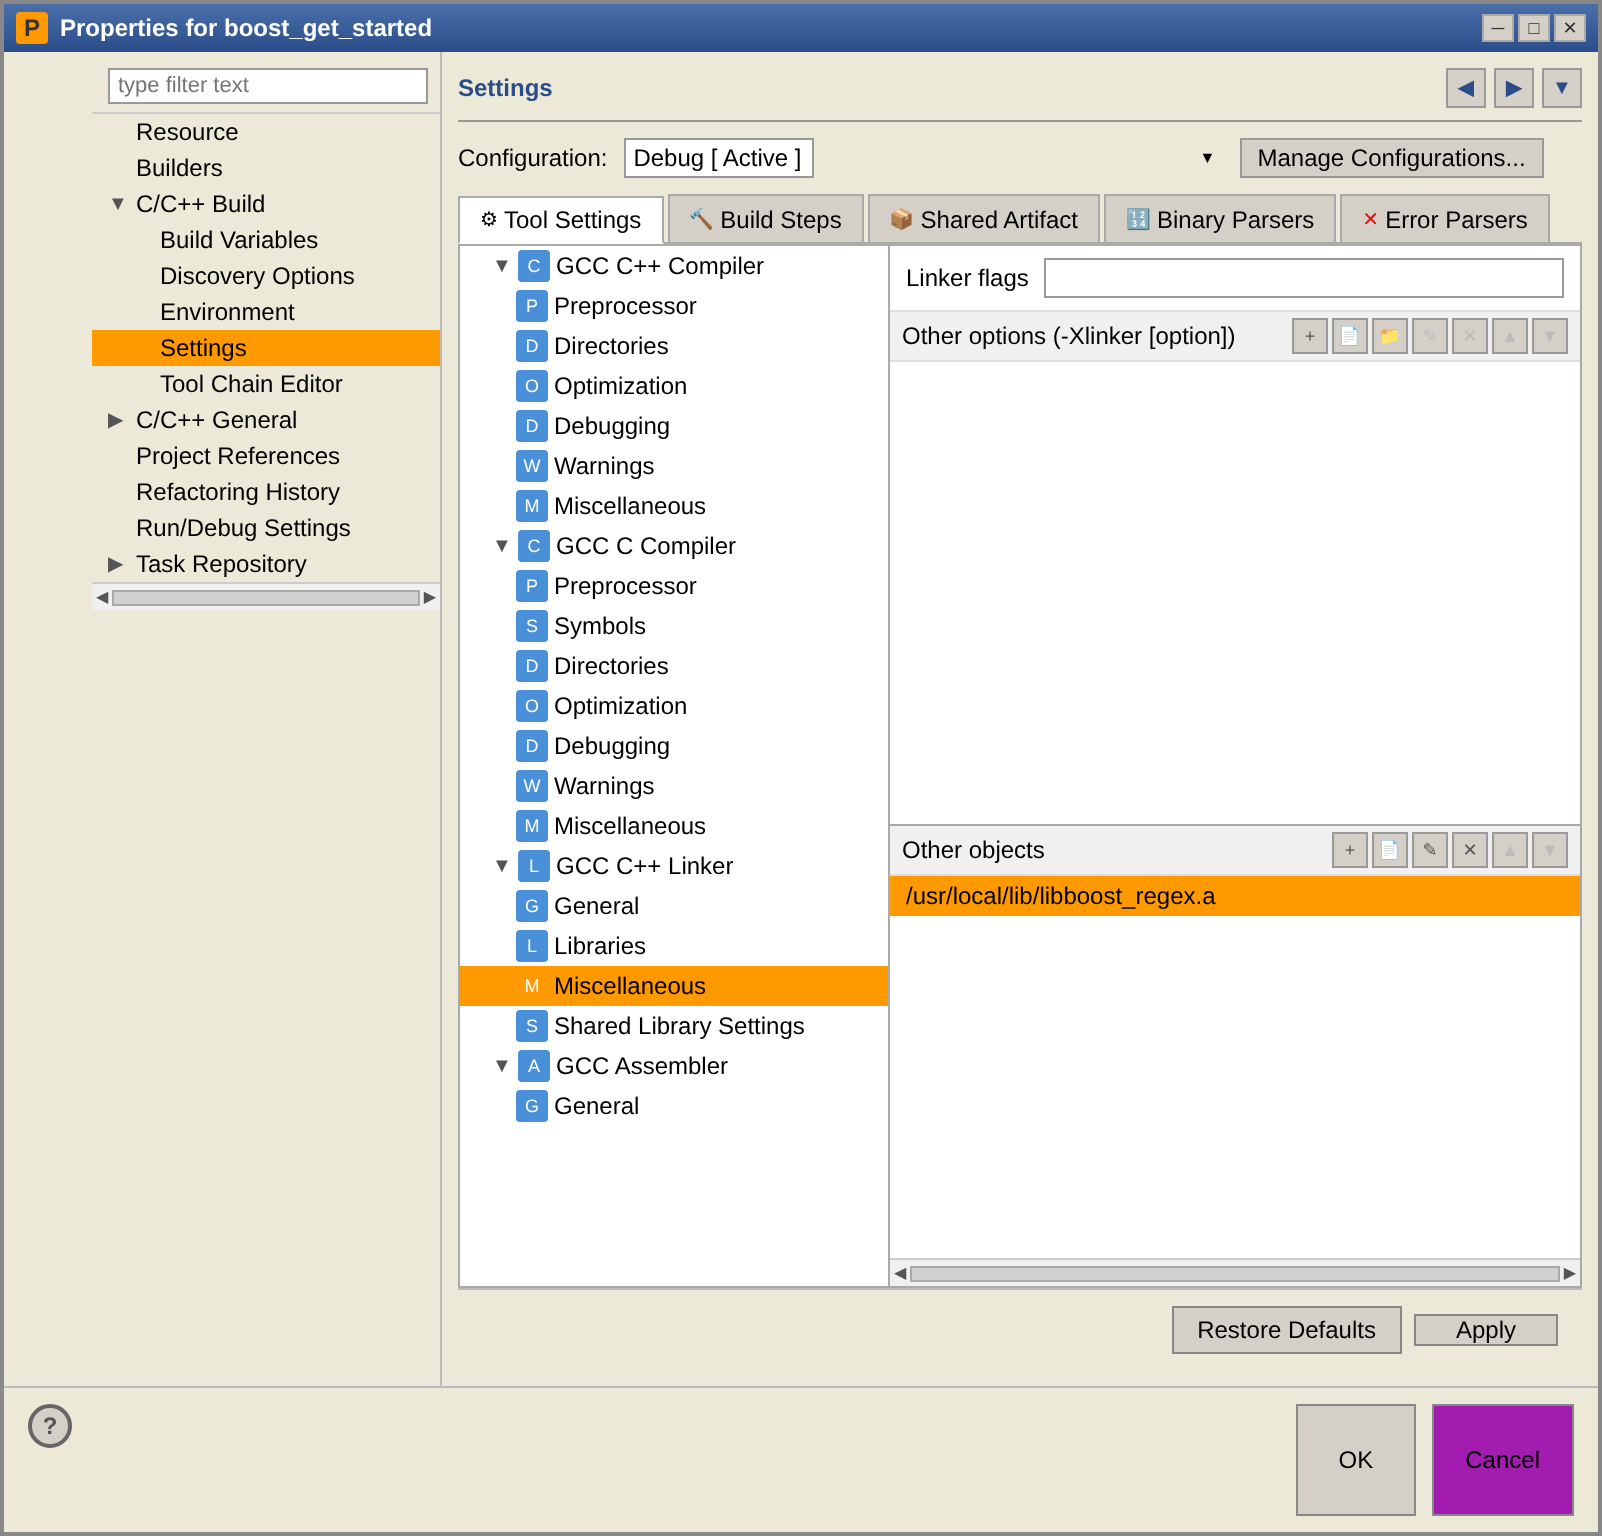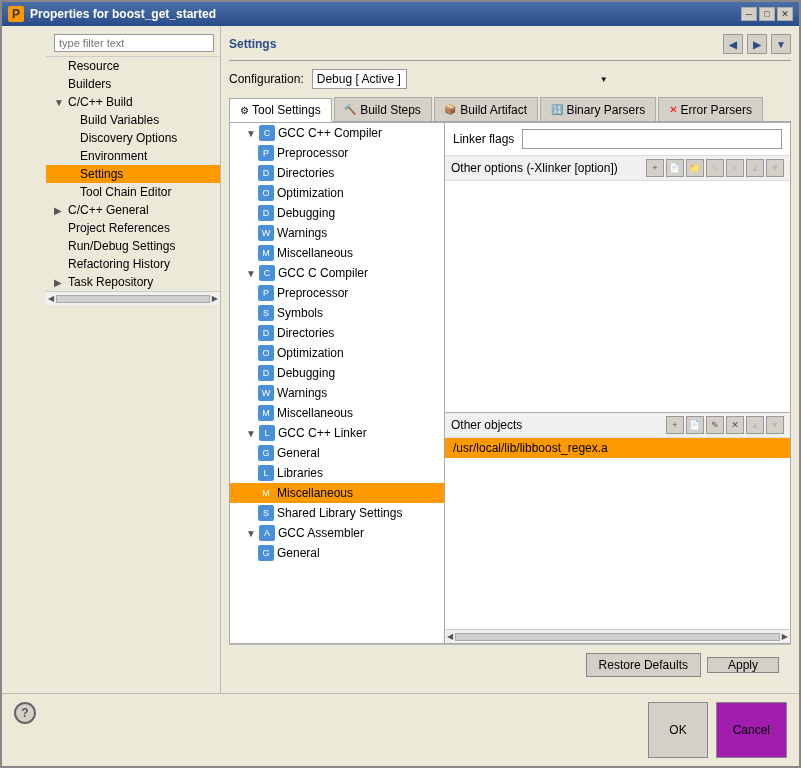--- a/index.html
+++ b/index.html
@@ -150,25 +150,25 @@
         <div class="sidebar-item">
             <span class="tree-arrow">▶</span>
             <span>C/C++ General</span>
           </div>
         <div class="sidebar-item">
             <span class="tree-arrow"></span>
             <span>Project References</span>
           </div>
         <div class="sidebar-item">
             <span class="tree-arrow"></span>
+            <span>Refactoring History</span>
+          </div>
+        <div class="sidebar-item">
+            <span class="tree-arrow"></span>
             <span>Run/Debug Settings</span>
-          </div>
-        <div class="sidebar-item">
-            <span class="tree-arrow"></span>
-            <span>Refactoring History</span>
           </div>
         <div class="sidebar-item">
             <span class="tree-arrow">▶</span>
             <span>Task Repository</span>
           </div>
         <div style="flex:1;"></div>
         <div class="sidebar-scroll">
           <span class="scroll-arrow">◀</span>
           <div class="scroll-bar"></div>
           <span class="scroll-arrow">▶</span>
@@ -183,34 +183,35 @@
             <div class="nav-btn">▶</div>
             <div class="nav-btn">▼</div>
           </div>
         </div>
 
         <div class="config-row">
           <span class="config-label">Configuration:</span>
           <div class="config-select-wrapper">
             <select class="config-select"><option>Debug  [ Active ]</option></select>
           </div>
+          <button class="manage-btn">Manage Configurations...</button>
         </div>
 
         <div class="tabs-row">
           <div class="tab active">
             <span class="tab-icon">⚙</span>
             <span>Tool Settings</span>
           </div>
           <div class="tab">
             <span class="tab-icon">🔨</span>
             <span>Build Steps</span>
           </div>
           <div class="tab">
             <span class="tab-icon">📦</span>
-            <span>Build Artifact</span>
+            <span>Shared Artifact</span>
           </div>
           <div class="tab">
             <span class="tab-icon">🔢</span>
             <span>Binary Parsers</span>
           </div>
           <div class="tab">
             <span class="tab-icon" style="color:red;">✕</span>
             <span>Error Parsers</span>
           </div>
         </div>

